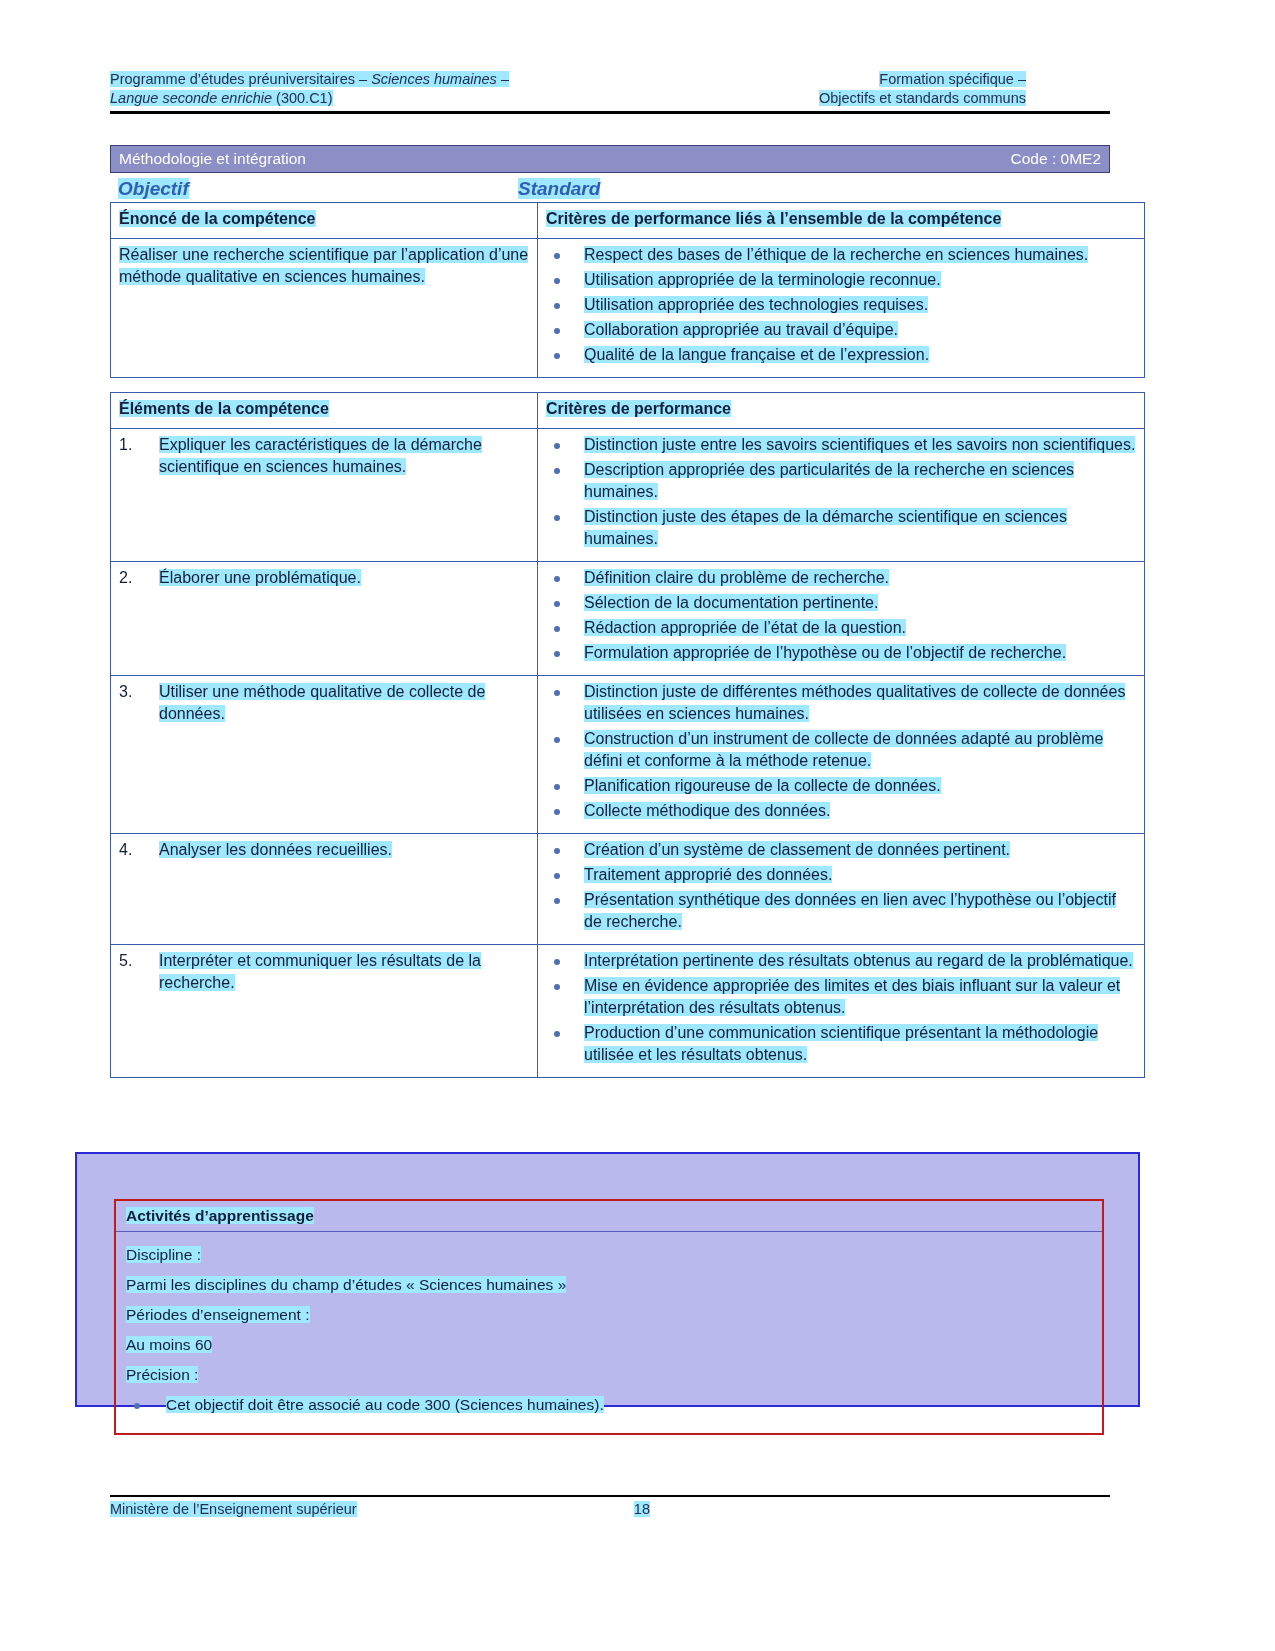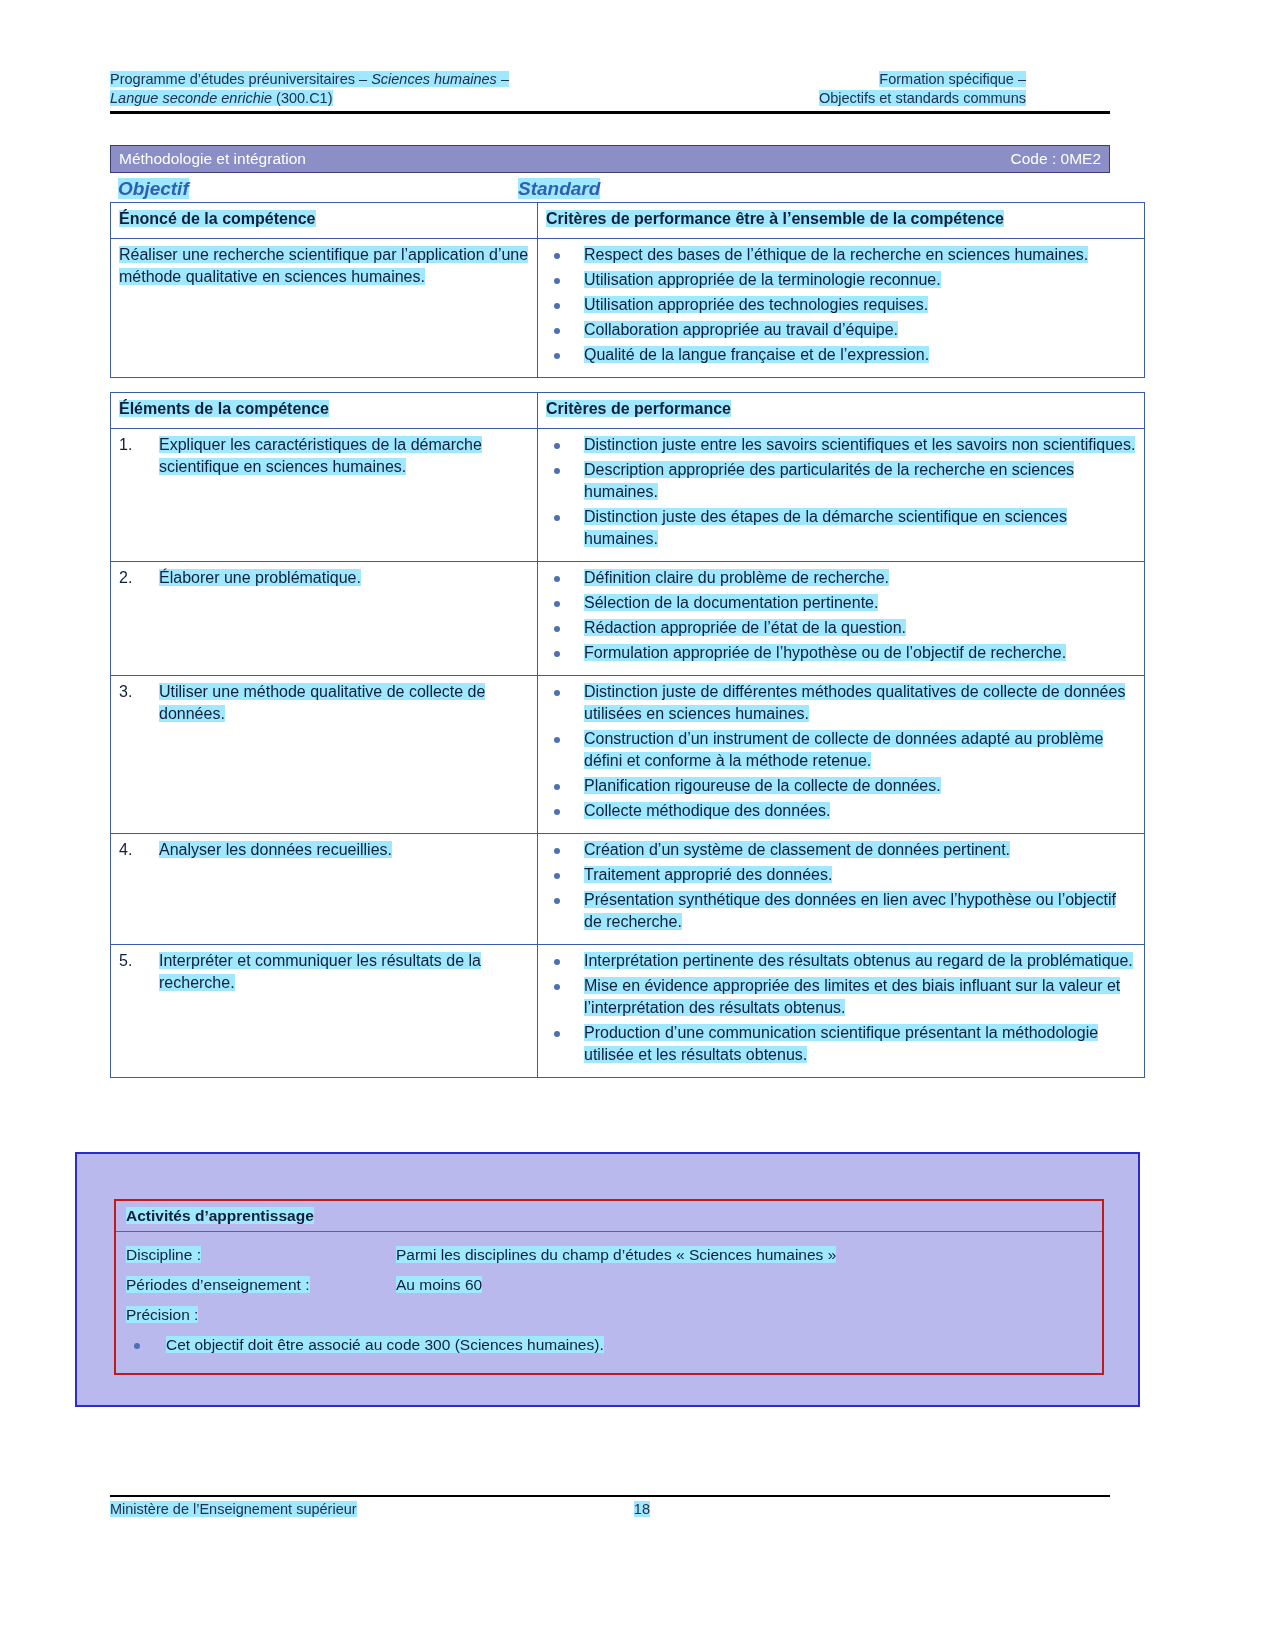--- a/index.html
+++ b/index.html
@@ -160,21 +160,21 @@
     padding: 6px 10px 6px 10px;
     border-bottom: 1px solid #5b5bbd;
     color: #11203a;
   }
   .activ-body {
     padding: 8px 10px 10px 10px;
     font-size: 15.5px;
     line-height: 30px;
     color: #11203a;
   }
-  .kv { display: flex; }
+  .kv { display: flex; flex-direction: column; }
   .kv .k { width: 270px; }
   .kv .v { flex: 1; }
   .activ-body ul.bul li { padding-left: 40px; }
   .activ-body ul.bul li .dot { top: 13px; }
 
   
   .footer {
     position: absolute;
     left: 110px;
     top: 1495px;
@@ -219,21 +219,21 @@
 
     <div class="obj-std">
       <div class="c1"><span class="sel">Objectif</span></div>
       <div class="c2"><span class="sel">Standard</span></div>
     </div>
 
     <table class="block">
       <tbody>
           <tr>
         <td class="head col-left"><span class="sel">Énoncé de la compétence</span></td>
-        <td class="head col-right"><span class="sel">Critères de performance être à l’ensemble de la compétence</span></td>
+        <td class="head col-right"><span class="sel">Critères de performance liés à l’ensemble de la compétence</span></td>
       </tr>
       <tr>
         <td class="col-left">
           <span class="sel">Réaliser une recherche scientifique par l’application d’une méthode qualitative en sciences humaines.</span>
         </td>
         <td class="col-right">
           <ul class="bul">
             <li><span class="dot"></span><span class="sel">Respect des bases de l’éthique de la recherche en sciences humaines.</span></li>
             <li><span class="dot"></span><span class="sel">Utilisation appropriée de la terminologie reconnue.</span></li>
             <li><span class="dot"></span><span class="sel">Utilisation appropriée des technologies requises.</span></li>

